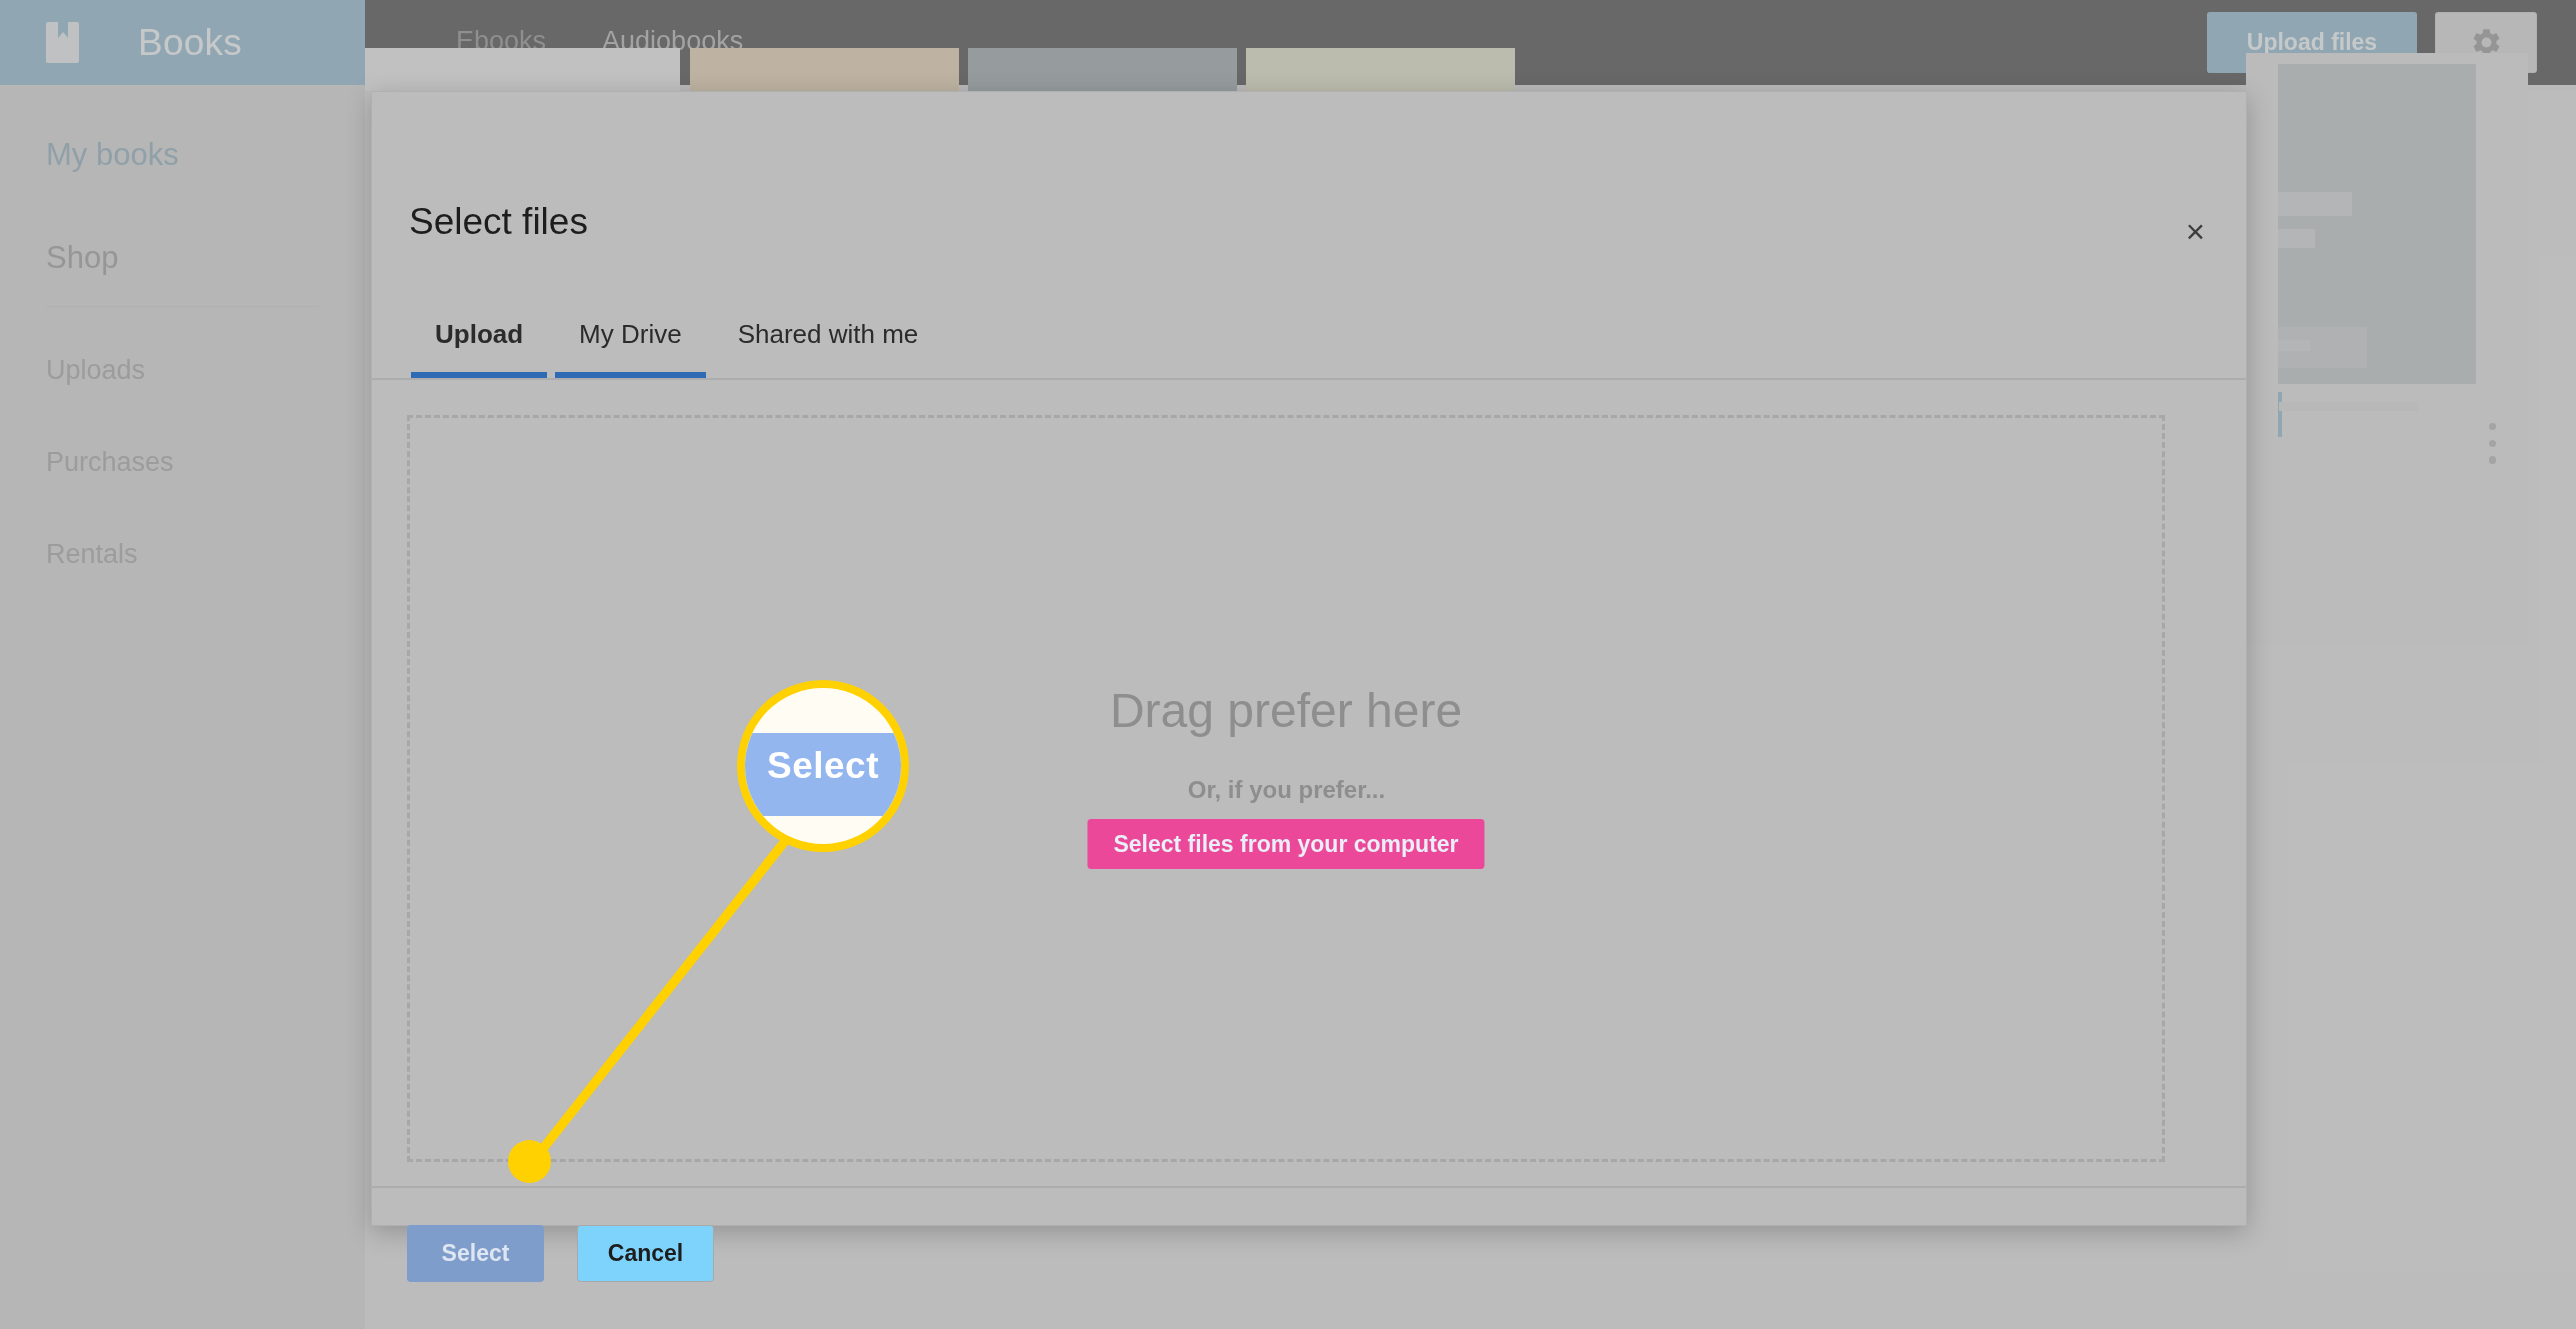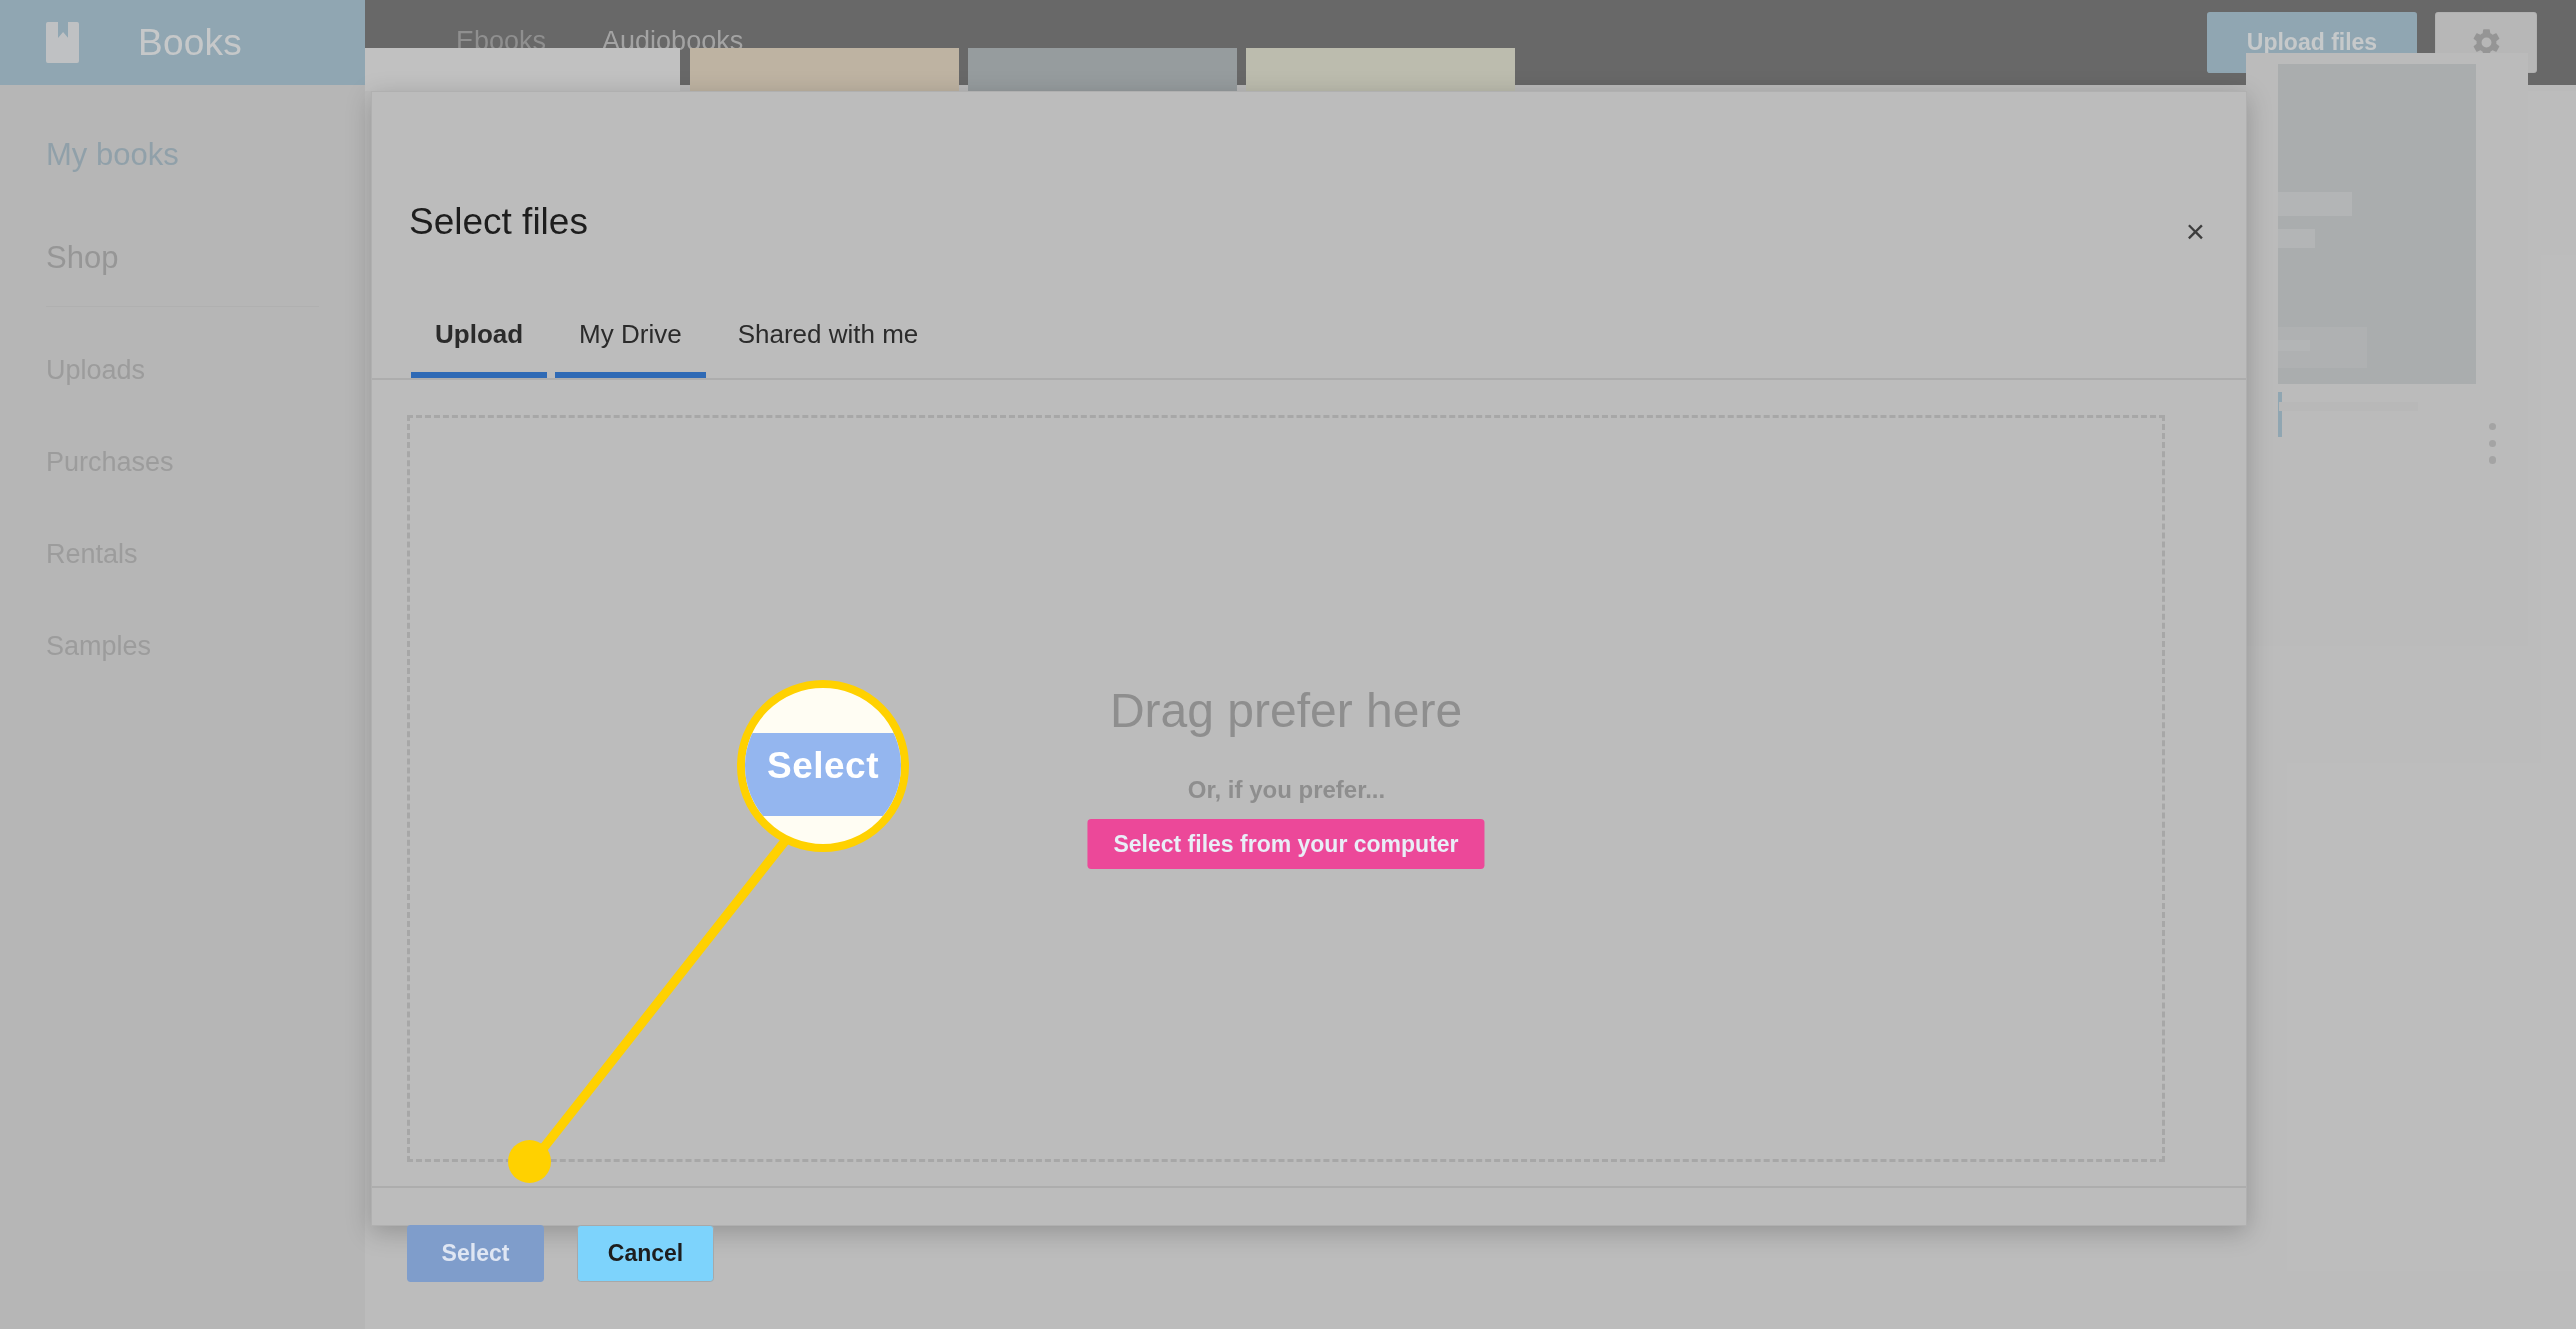--- a/index.html
+++ b/index.html
@@ -302,21 +302,20 @@
       <div class="brand-title">Books</div>
     </div>
 
     <div class="sidebar">
       <div class="side-item primary">My books</div>
       <div class="side-item shop">Shop</div>
       <div class="side-sep"></div>
       <div class="side-item">Uploads</div>
       <div class="side-item">Purchases</div>
       <div class="side-item">Rentals</div>
-      <div class="side-item">Samples</div>
     </div>
 
     <div class="topbar">
       <div class="tabs-bg">
         <div class="tab-bg active">Ebooks</div>
         <div class="tab-bg">Audiobooks</div>
       </div>
       <div class="upload-files-btn">Upload files</div>
       <div class="gear-btn">
         <svg viewBox="0 0 24 24">

